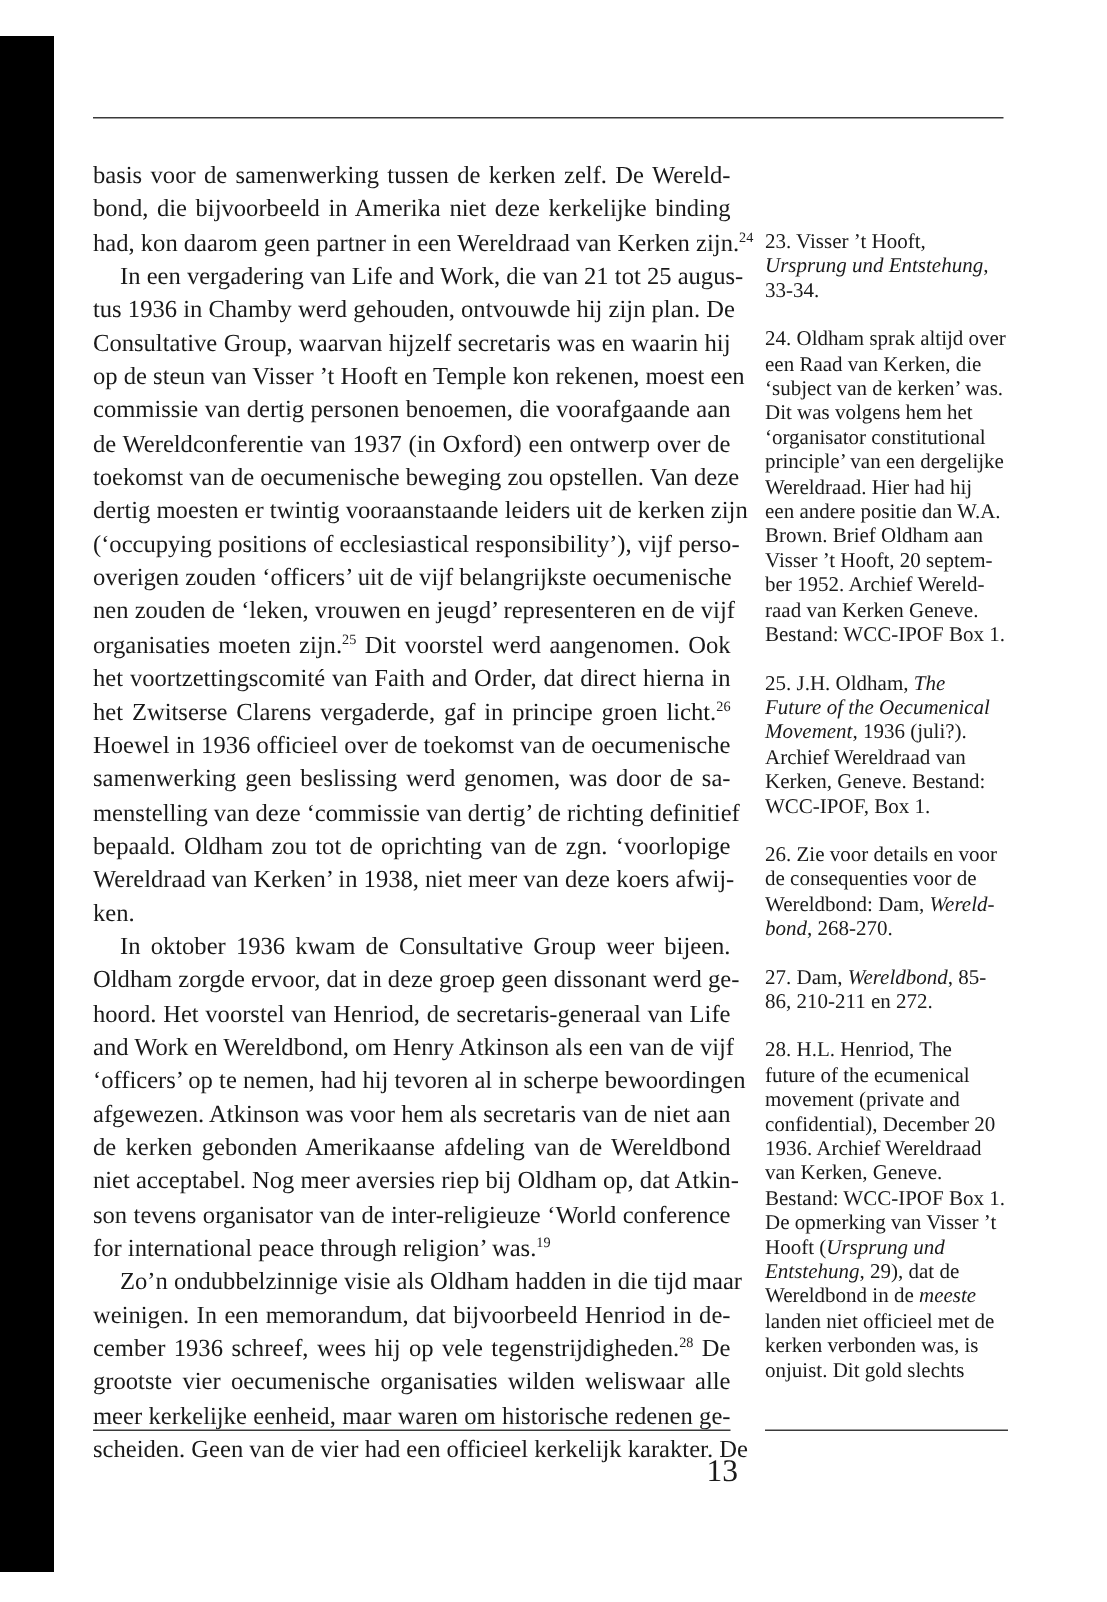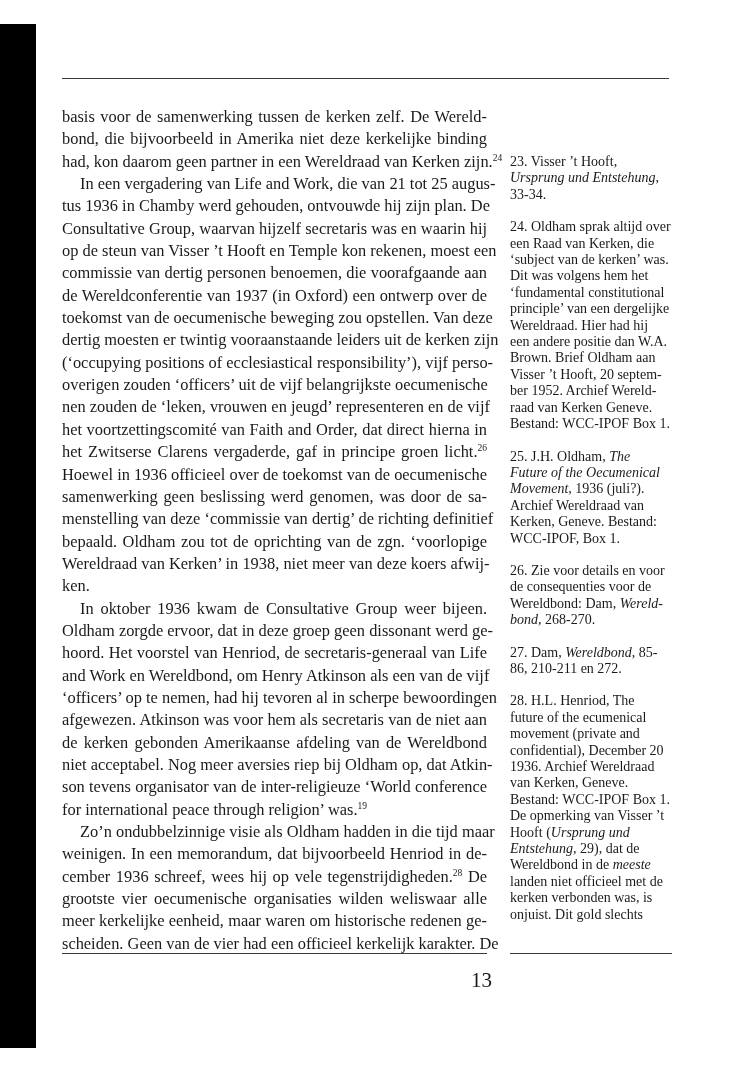--- a/index.html
+++ b/index.html
@@ -41,20 +41,21 @@
     <span class="line"><span>tus 1936 in Chamby werd gehouden, ontvouwde hij zijn plan. De</span></span>
     <span class="line"><span>Consultative Group, waarvan hijzelf secretaris was en waarin hij</span></span>
     <span class="line"><span>op de steun van Visser ’t Hooft en Temple kon rekenen, moest een</span></span>
     <span class="line"><span>commissie van dertig personen benoemen, die voorafgaande aan</span></span>
     <span class="line"><span>de Wereldconferentie van 1937 (in Oxford) een ontwerp over de</span></span>
     <span class="line"><span>toekomst van de oecumenische beweging zou opstellen. Van deze</span></span>
     <span class="line"><span>dertig moesten er twintig vooraanstaande leiders uit de kerken zijn</span></span>
     <span class="line"><span>(‘occupying positions of ecclesiastical responsibility’), vijf perso-</span></span>
     <span class="line"><span>overigen zouden ‘officers’ uit de vijf belangrijkste oecumenische</span></span>
     <span class="line"><span>nen zouden de ‘leken, vrouwen en jeugd’ representeren en de vijf</span></span>
+    <span class="line"><span>organisaties moeten zijn.</span><sup>25</sup><span> Dit voorstel werd aangenomen. Ook</span></span>
     <span class="line"><span>het voortzettingscomité van Faith and Order, dat direct hierna in</span></span>
     <span class="line"><span>het Zwitserse Clarens vergaderde, gaf in principe groen licht.</span><sup>26</sup></span>
     <span class="line"><span>Hoewel in 1936 officieel over de toekomst van de oecumenische</span></span>
     <span class="line"><span>samenwerking geen beslissing werd genomen, was door de sa-</span></span>
     <span class="line"><span>menstelling van deze ‘commissie van dertig’ de richting definitief</span></span>
     <span class="line"><span>bepaald. Oldham zou tot de oprichting van de zgn. ‘voorlopige</span></span>
     <span class="line"><span>Wereldraad van Kerken’ in 1938, niet meer van deze koers afwij-</span></span>
     <span class="line last"><span>ken.</span></span>
     <span class="line indent"><span>In oktober 1936 kwam de Consultative Group weer bijeen.</span></span>
     <span class="line"><span>Oldham zorgde ervoor, dat in deze groep geen dissonant werd ge-</span></span>
@@ -78,21 +79,21 @@
     <div class="note n23">
       <span class="nl"><span>23. Visser ’t Hooft,</span></span>
       <span class="nl"><i>Ursprung und Entstehung</i><span>,</span></span>
       <span class="nl"><span>33-34.</span></span>
     </div>
     <div class="note n24">
       <span class="nl"><span>24. Oldham sprak altijd over</span></span>
       <span class="nl"><span>een Raad van Kerken, die</span></span>
       <span class="nl"><span>‘subject van de kerken’ was.</span></span>
       <span class="nl"><span>Dit was volgens hem het</span></span>
-      <span class="nl"><span>‘fundamental constitutional</span></span>
+      <span class="nl"><span>‘organisator constitutional</span></span>
       <span class="nl"><span>principle’ van een dergelijke</span></span>
       <span class="nl"><span>Wereldraad. Hier had hij</span></span>
       <span class="nl"><span>een andere positie dan W.A.</span></span>
       <span class="nl"><span>Brown. Brief Oldham aan</span></span>
       <span class="nl"><span>Visser ’t Hooft, 20 septem-</span></span>
       <span class="nl"><span>ber 1952. Archief Wereld-</span></span>
       <span class="nl"><span>raad van Kerken Geneve.</span></span>
       <span class="nl"><span>Bestand: WCC-IPOF Box 1.</span></span>
     </div>
     <div class="note n25">

